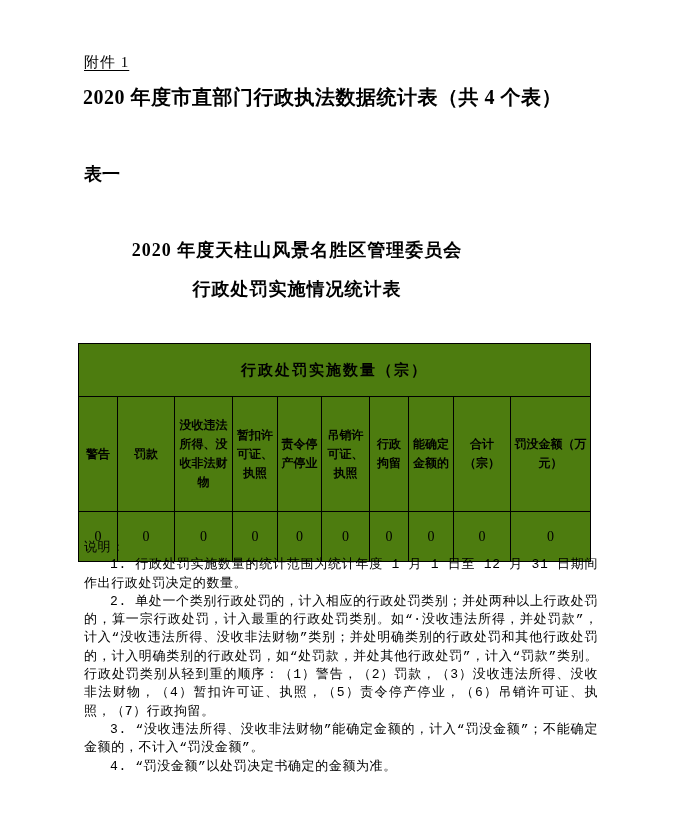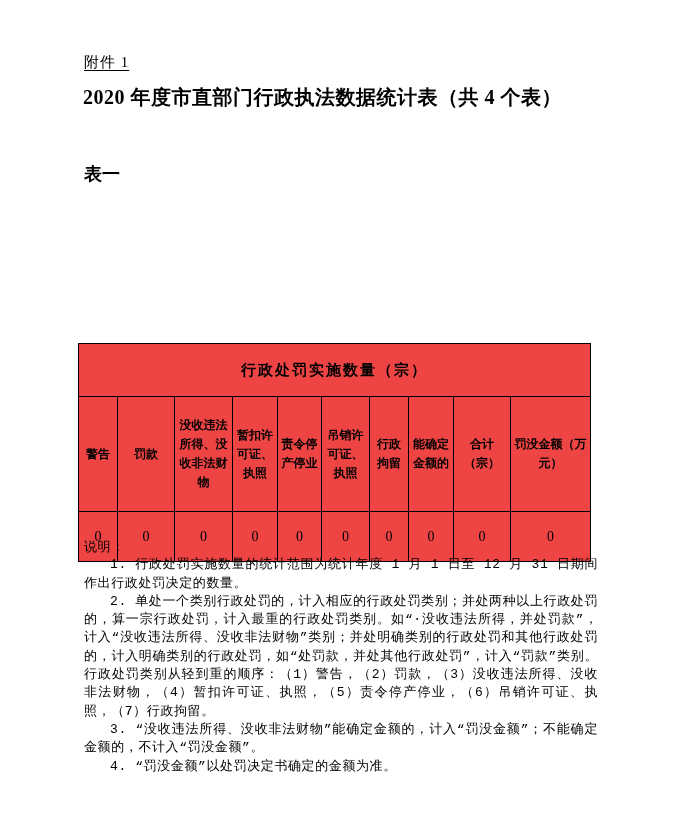--- a/index.html
+++ b/index.html
@@ -42,21 +42,21 @@
   }
   .subtitle-line2 { margin-top: 15px; }
 
   .stats-table-wrap {
     position: absolute; left: 78px; top: 297px;
   }
   table.stats-table {
     border-collapse: collapse;
     table-layout: fixed;
     width: 432px;
-    background: #ef4444;
+    background: #4d7c0f;
   }
   table.stats-table td {
     border: 1px solid #000;
     text-align: center;
     vertical-align: middle;
     padding: 2px 3px;
     overflow: hidden;
   }
   td.merged-header {
     height: 53px;
@@ -85,20 +85,24 @@
 <body>
 
 <div class="page">
 
   <div class="attachment-label">附件 1</div>
 
   <div class="doc-title">2020 年度市直部门行政执法数据统计表（共 4 个表）</div>
 
   <div class="table-label">表一</div>
 
+  <div class="subtitle-block">
+    <div class="subtitle-line1">2020 年度天柱山风景名胜区管理委员会</div>
+    <div class="subtitle-line2">行政处罚实施情况统计表</div>
+  </div>
 
   <div class="stats-table-wrap">
     <table class="stats-table">
       <colgroup>
         <col style="width:39px">
           <col style="width:57px">
           <col style="width:58px">
         <col style="width:45px">
           <col style="width:44px">
           <col style="width:48px">

